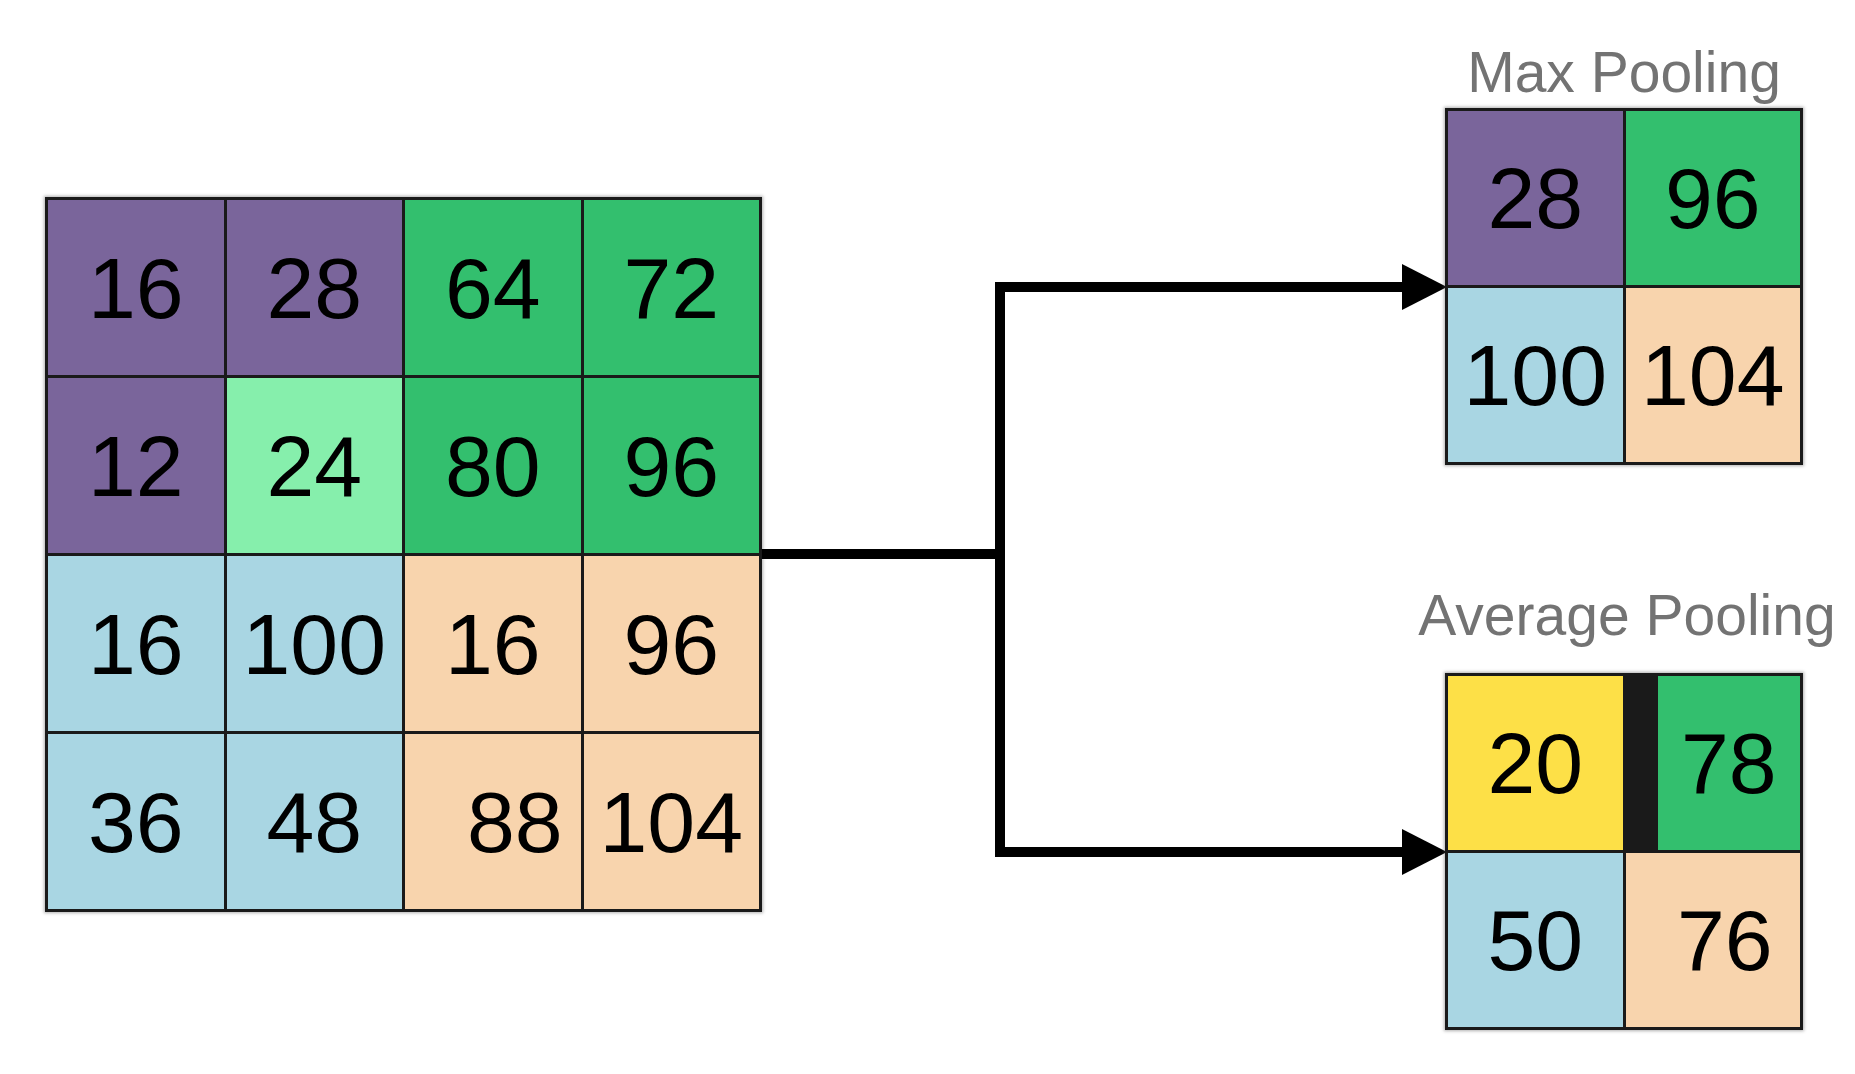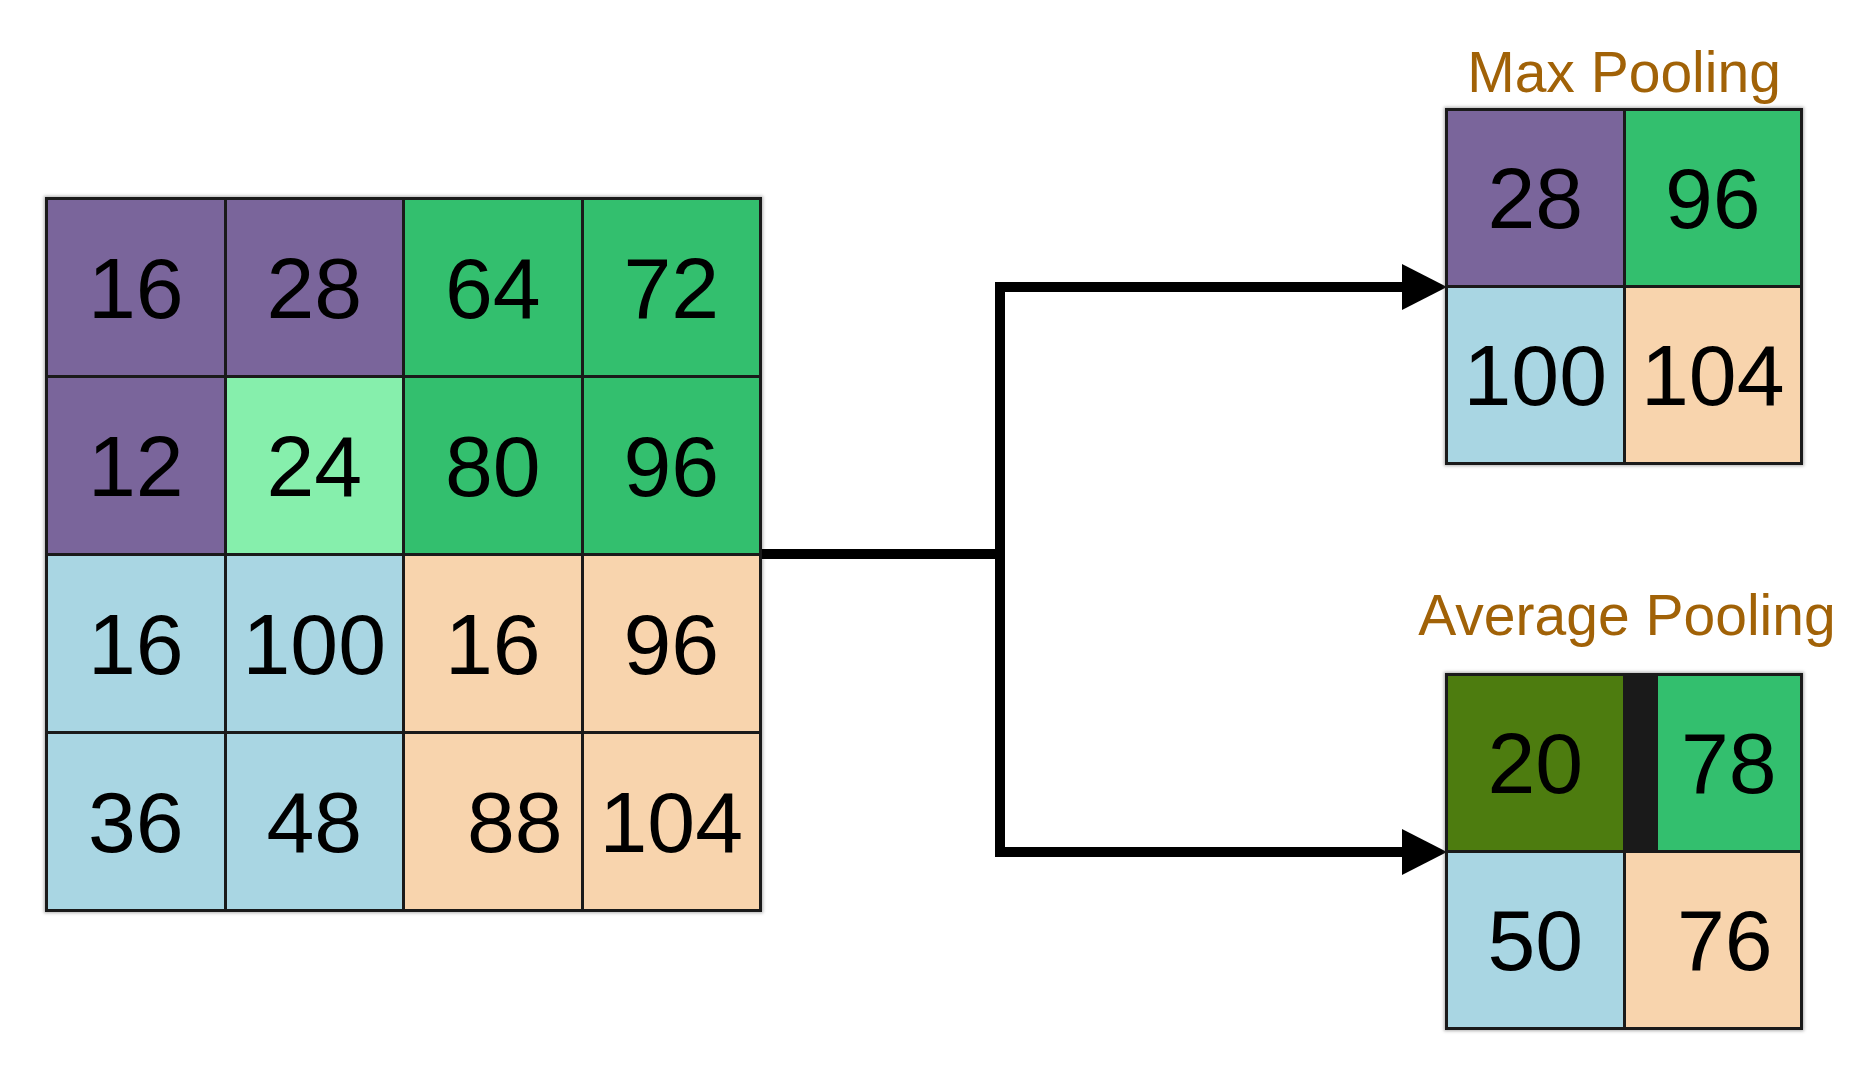--- a/index.html
+++ b/index.html
@@ -52,21 +52,21 @@
     color: #000;
   }
 
   
   .pool-title {
     position: absolute;
     transform: translateX(-50%);
     font-size: 57px;
     line-height: 64px;
     white-space: nowrap;
-    color: #a16207;
+    color: #737373;
   }
   #max-title { left: 1624px; top: 40px; }
   #avg-title { left: 1627px; top: 583px; }
 
   
   #connector {
     position: absolute;
     left: 0; top: 0;
     pointer-events: none;
   }
@@ -104,19 +104,19 @@
   <div class="pool-title" id="max-title">Max Pooling</div>
   <div class="matrix" id="max-matrix">
     <div class="cell" style="background: rgb(122, 101, 155);">28</div>
     <div class="cell" style="background: rgb(51, 191, 110);">96</div>
     <div class="cell" style="background: rgb(169, 214, 227);">100</div>
     <div class="cell" style="background: rgb(248, 212, 173);">104</div>
   </div>
 
   <div class="pool-title" id="avg-title">Average Pooling</div>
   <div class="matrix" id="avg-matrix">
-    <div class="cell" style="background: #4d7c0f;">20</div>
+    <div class="cell" style="background: #fde047;">20</div>
     <div class="cell" style="background: rgb(51, 191, 110); margin-left: 32px;">78</div>
     <div class="cell" style="background: rgb(169, 214, 227);">50</div>
     <div class="cell" style="background: rgb(248, 212, 173); padding-left: 24px;">76</div>
   </div>
 
 </div>
 
 </body></html>

